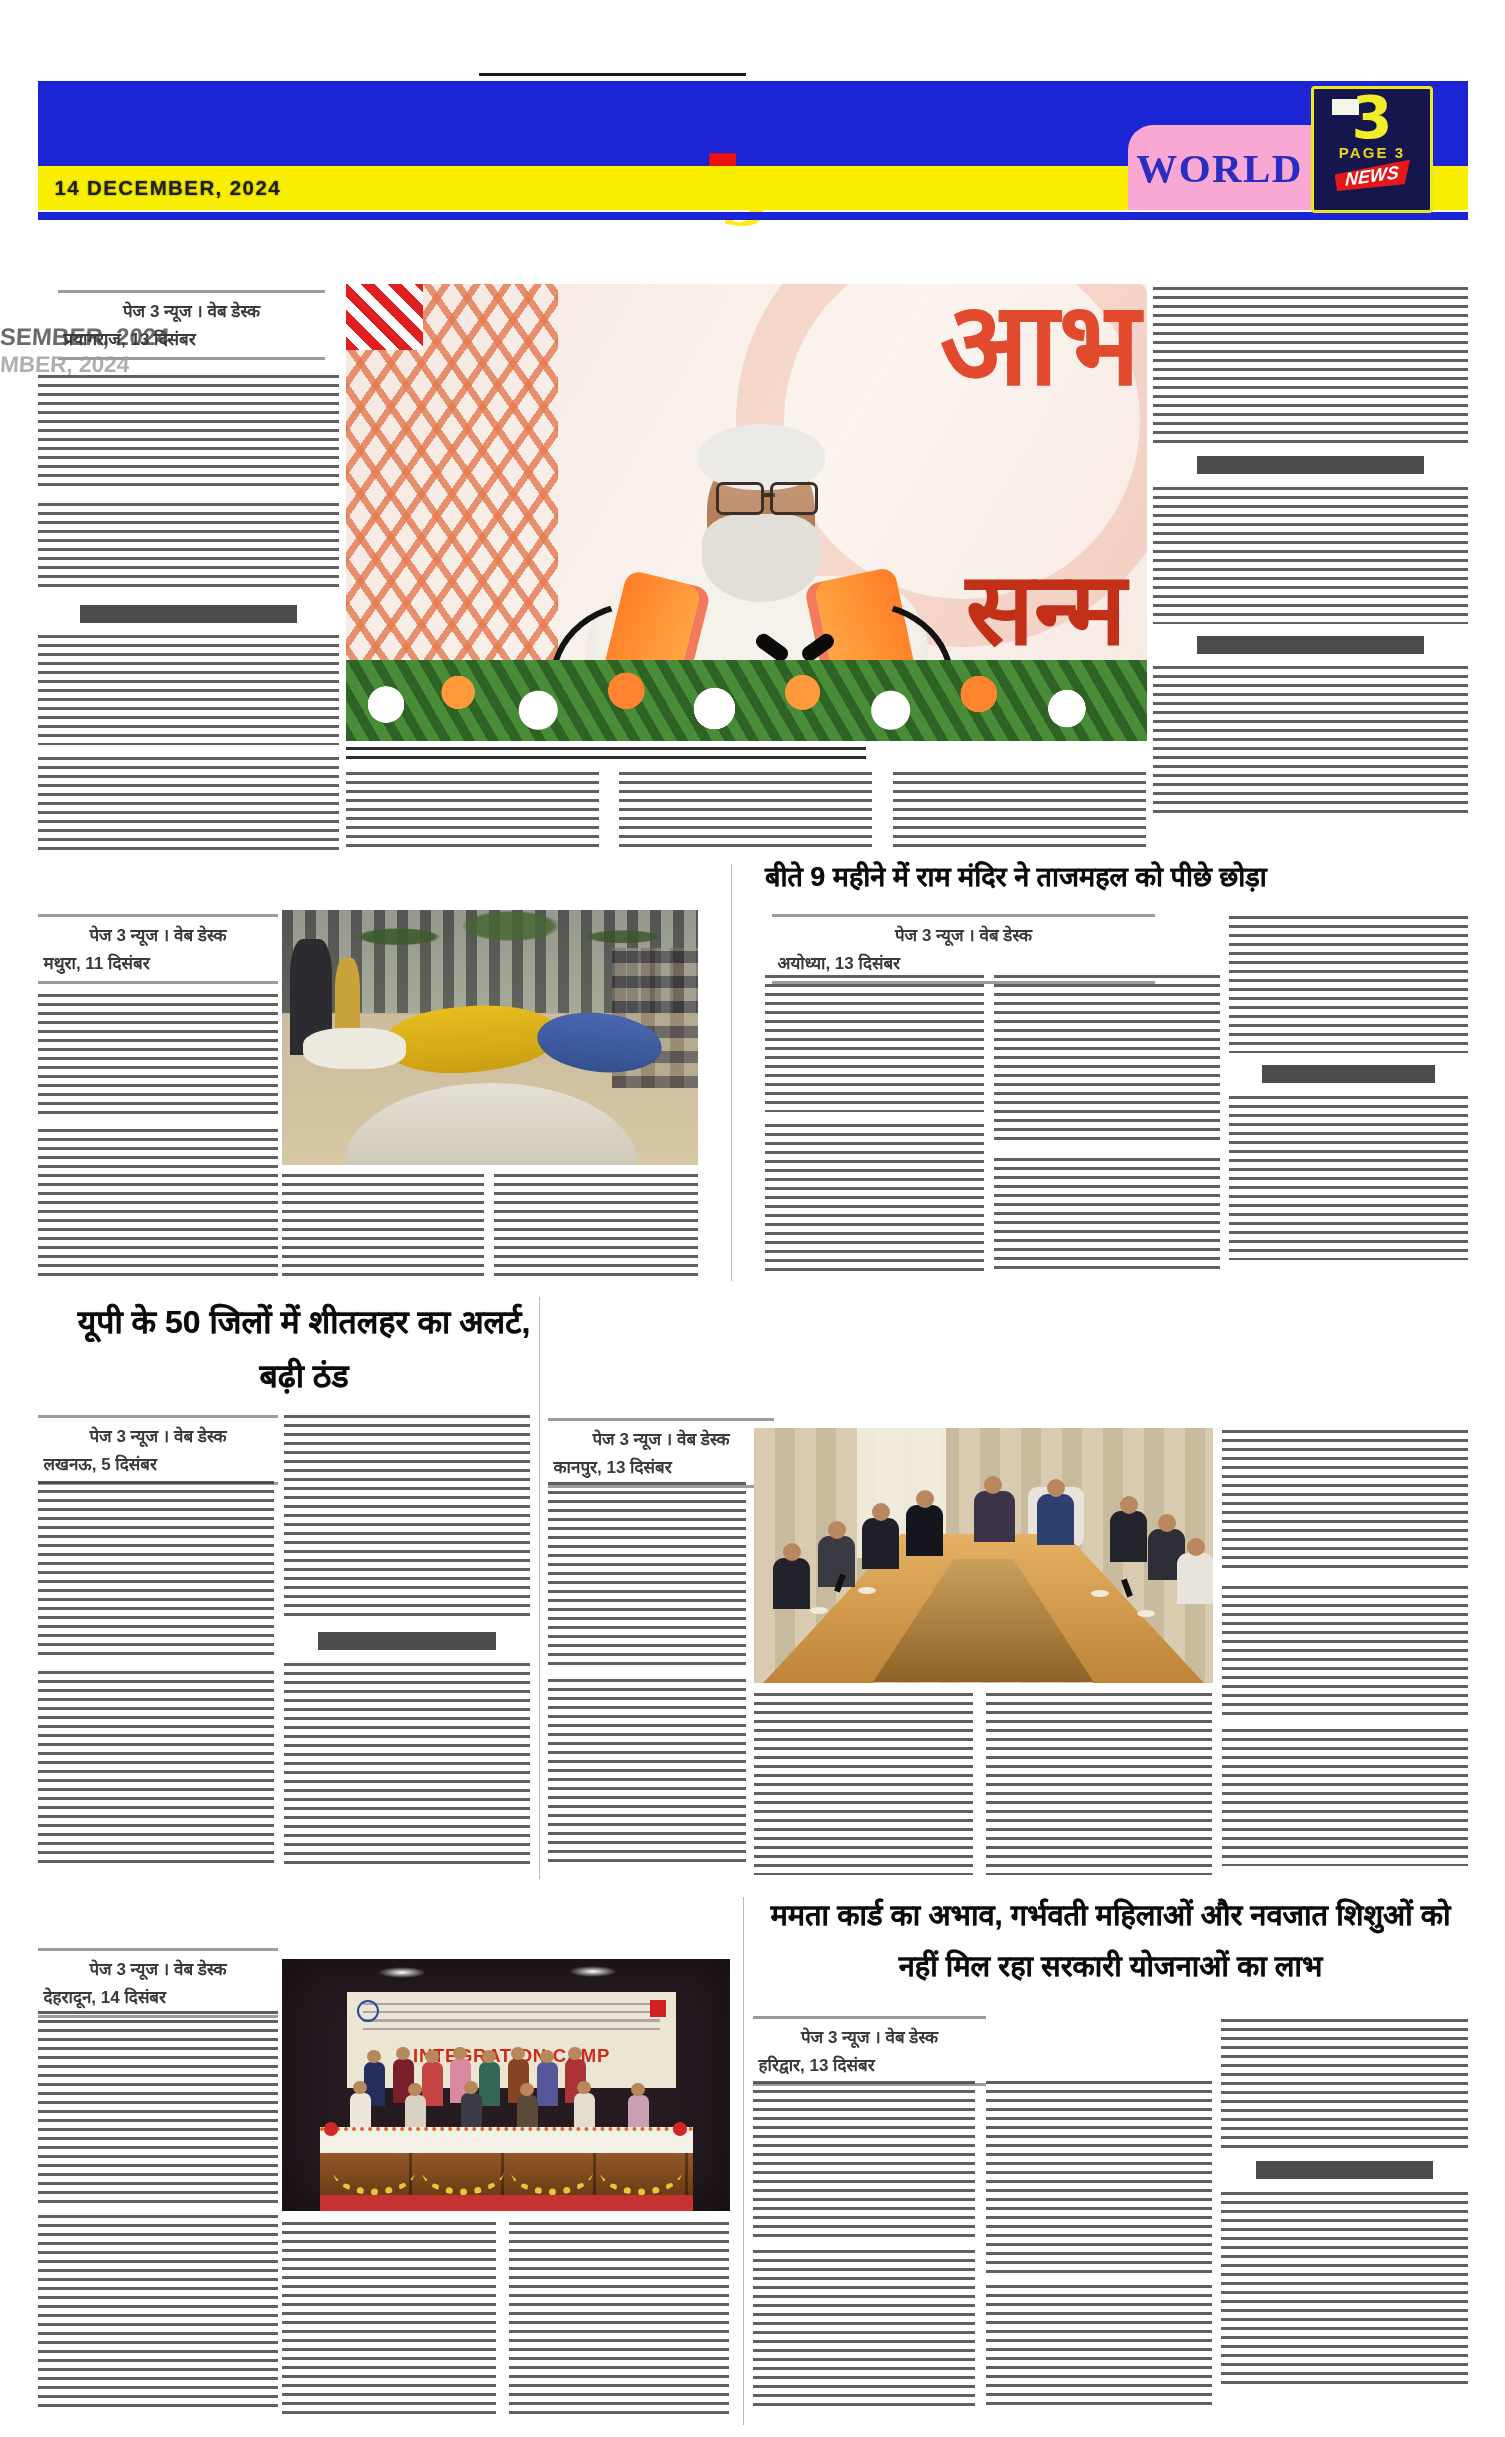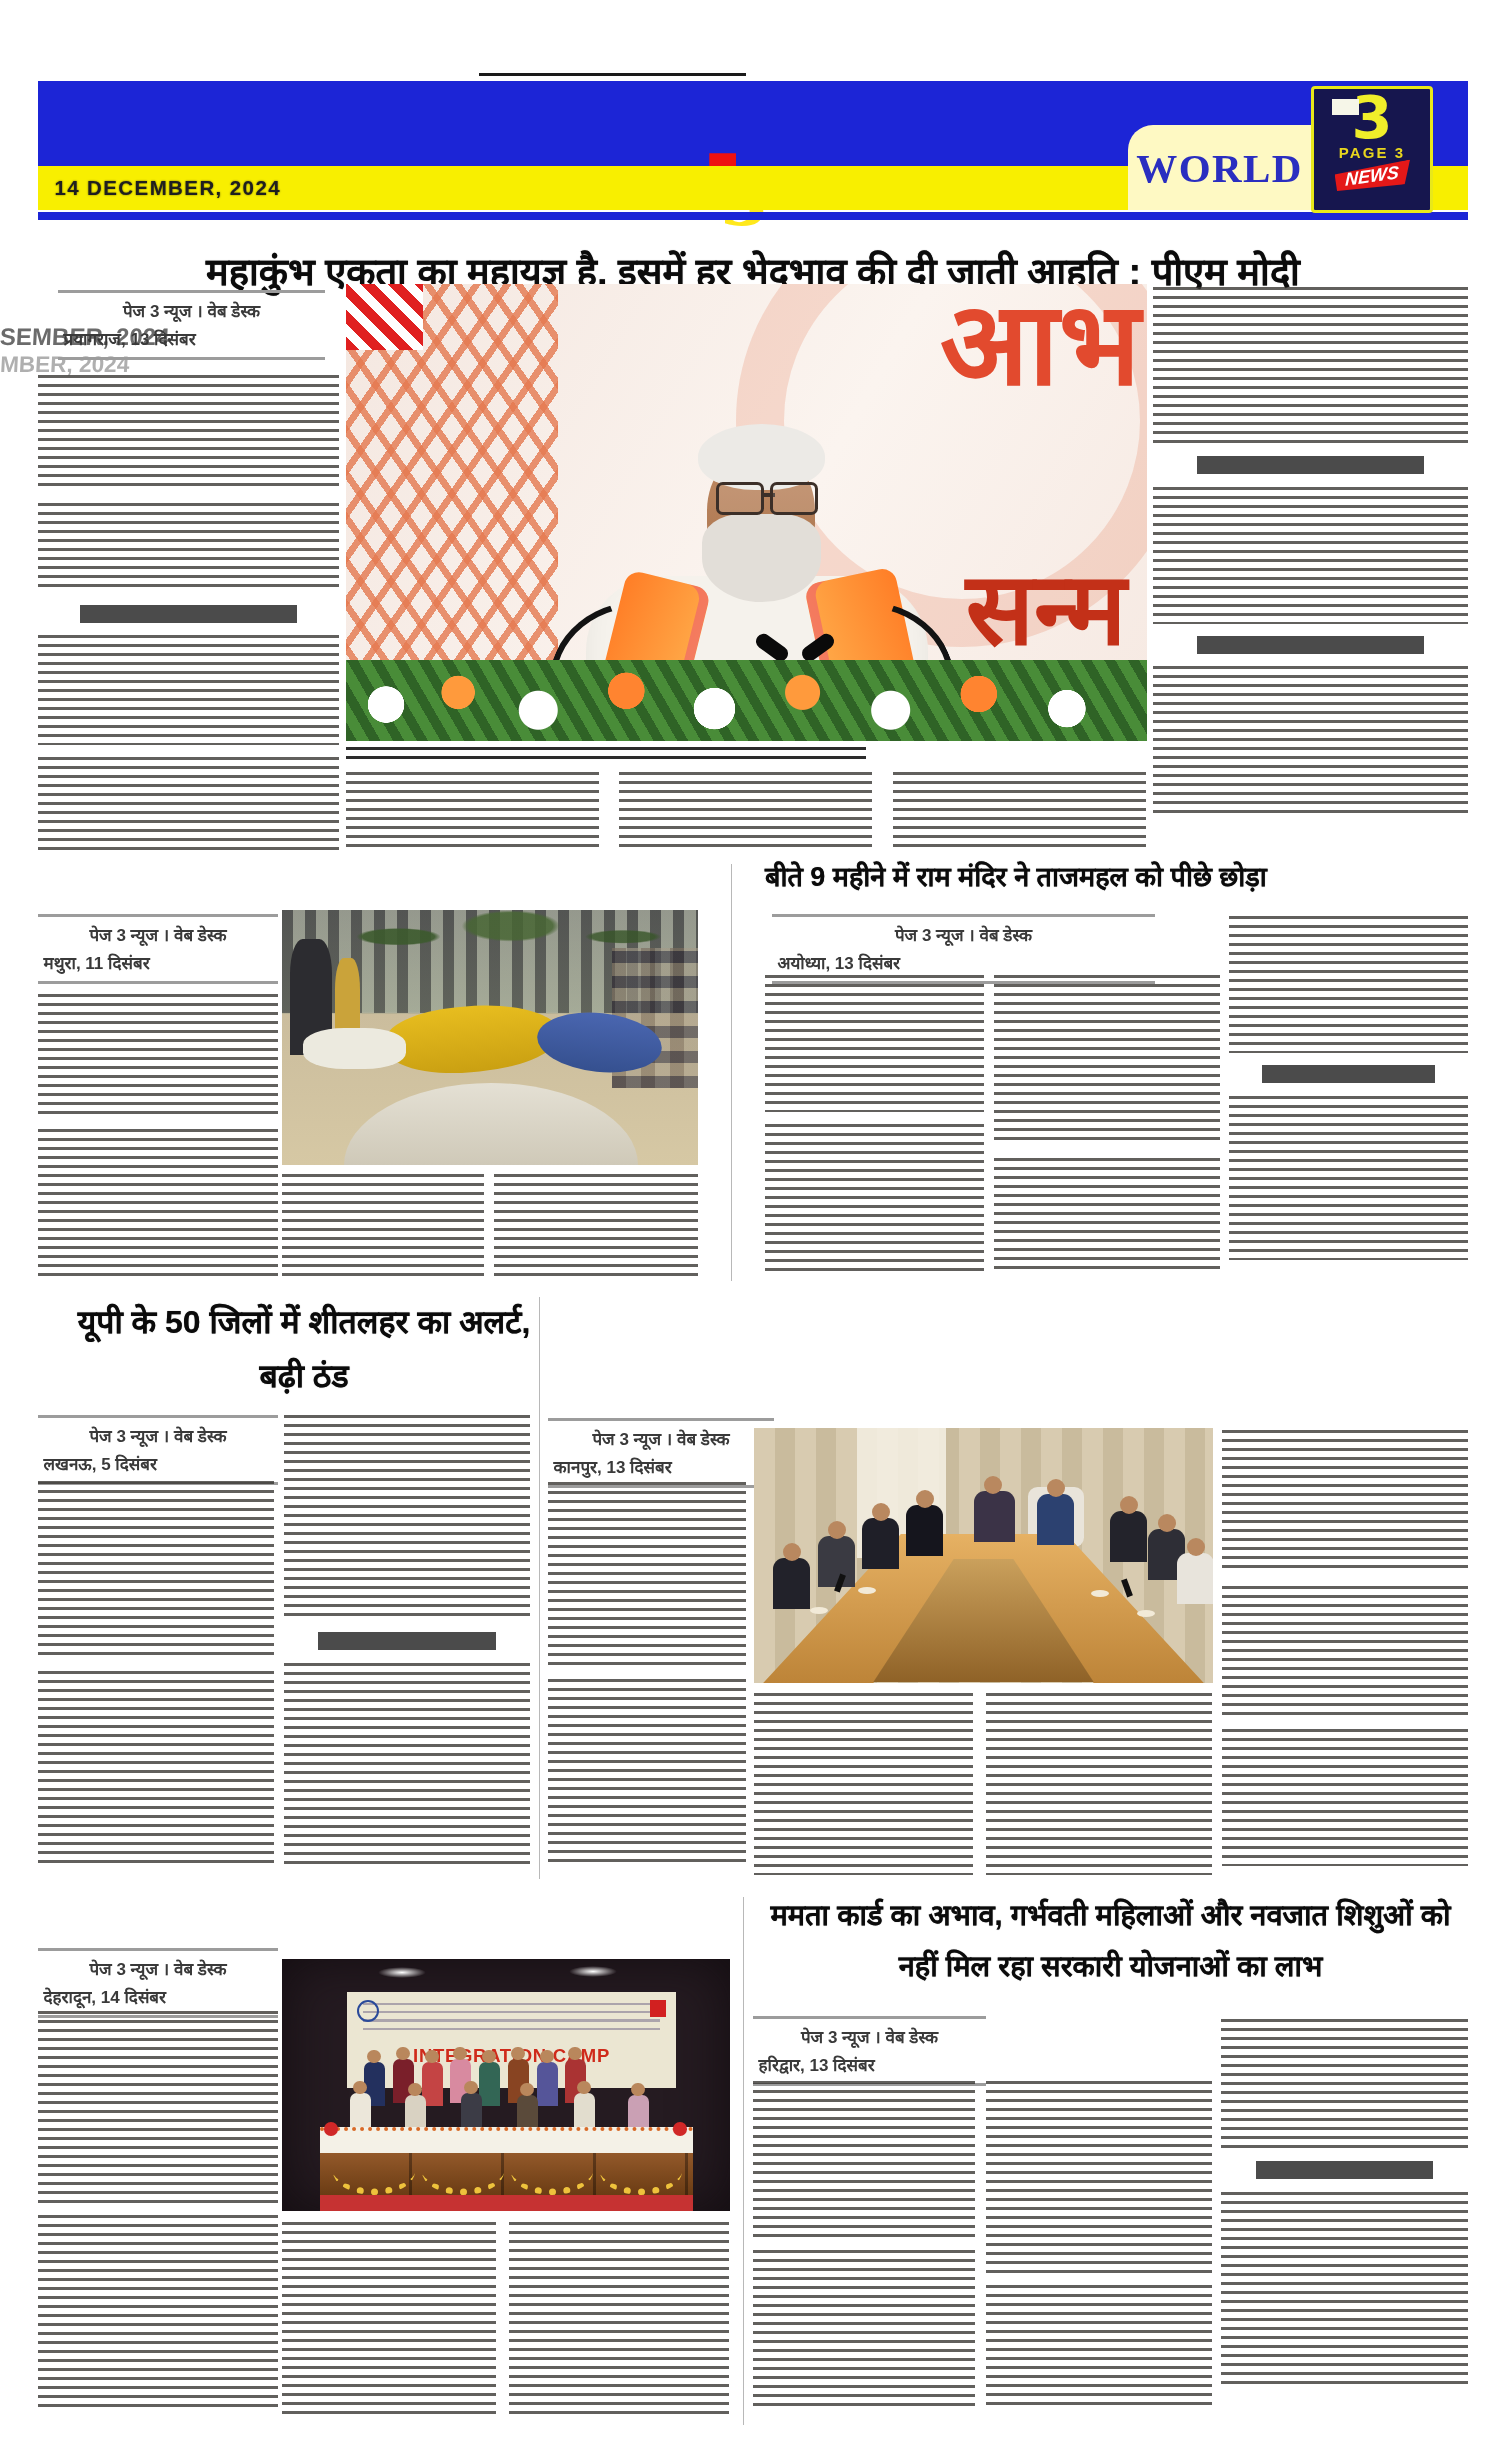--- a/index.html
+++ b/index.html
@@ -14,21 +14,21 @@
          border-radius:50%;font-weight:bold;font-size:13.7px;font-family:"Liberation Serif",serif;}
   .website{position:absolute;left:145px;top:138px;color:#fff;font-weight:bold;font-size:20px;}
   .brand{position:absolute;left:0;right:0;top:86px;text-align:center;color:#fff;
          font-family:"DejaVu Serif","Liberation Serif",serif;font-weight:bold;font-size:68px;line-height:1;}
   .brand .num{color:#ffe81c;position:relative;display:inline-block;margin:0 2.7px;}
   .brand .tick{position:absolute;left:-11px;top:-13.7px;width:27px;height:31.5px;background:#ee1111;
                clip-path:polygon(0 0,100% 0,100% 100%,50% 100%,50% 55%,0 55%);}
   .datestrip{position:absolute;left:38px;top:166px;width:1430px;height:44px;background:#f8ef00;
              color:#1f1f1f;font-weight:bold;font-size:20.5px;line-height:44px;padding-left:16.4px;box-sizing:border-box;
              letter-spacing:1.4px;text-shadow:0 0 2.1px rgba(0,0,0,.55);}
-  .worldtab{position:absolute;left:1128px;top:125px;width:183px;height:85px;background:#fef9c3;
+  .worldtab{position:absolute;left:1128px;top:125px;width:183px;height:85px;background:#f9a8d4;
             border-radius:25px 0 0 0;z-index:5;display:flex;align-items:center;justify-content:center;}
   .worldtab span{font-family:"Liberation Serif","DejaVu Serif",serif;font-weight:bold;font-size:41px;color:#2a2ec0;letter-spacing:1.4px;}
   .p3box{position:absolute;left:1311px;top:86px;width:122px;height:127px;background:#16164e;border:3.4px solid #e8e81a;
          z-index:6;border-radius:4.1px;box-sizing:border-box;text-align:center;overflow:hidden;}
   .p3flag{position:absolute;left:18px;top:9.6px;width:27px;height:16.4px;background:#f6f6e8;}
   .p3num{margin-top:1.4px;font-size:59px;font-weight:bold;color:#f0ee2a;line-height:.95;font-family:"DejaVu Sans",sans-serif;}
   .p3line{font-size:15px;font-weight:bold;color:#e8d61e;letter-spacing:2.1px;margin-top:-2.7px;}
   .p3rib{display:inline-block;margin-top:4.1px;background:#e41818;color:#fff;font-weight:bold;font-style:italic;
          font-size:18px;padding:1.4px 11px;transform:rotate(-8deg) skewX(-10deg);
          clip-path:polygon(0 18%,100% 0,94% 100%,4% 88%);}
@@ -178,21 +178,20 @@
       <div class="p3line">PAGE 3</div>
       <div class="p3rib">NEWS</div>
     </div>
     <div class="datestrip">14 DECEMBER, 2024</div>
     <div class="bluerule"></div>
   </header>
 
   <div class="ghost g1">SEMBER, 2024</div>
   <div class="ghost g2">MBER, 2024</div>
 
-  <h1 class="hl hl-main">महाकुंभ एकता का महायज्ञ है, इसमें हर भेदभाव की दी जाती आहुति : पीएम मोदी</h1>
 
   <div class="byl" style="left:58px;top:290px;width:267px;">
     <div class="b1">पेज 3 न्यूज । वेब डेस्क</div>
     <div class="b2">प्रयागराज, 13 दिसंबर</div>
   </div>
   <div class="col" style="left:38px;top:375px;width:301px;">
     <div class="p" style="height:116px;"></div>
     <div class="p" style="height:89px;"></div>
     <div class="p sub"></div>
     <div class="p" style="height:110px;"></div>

